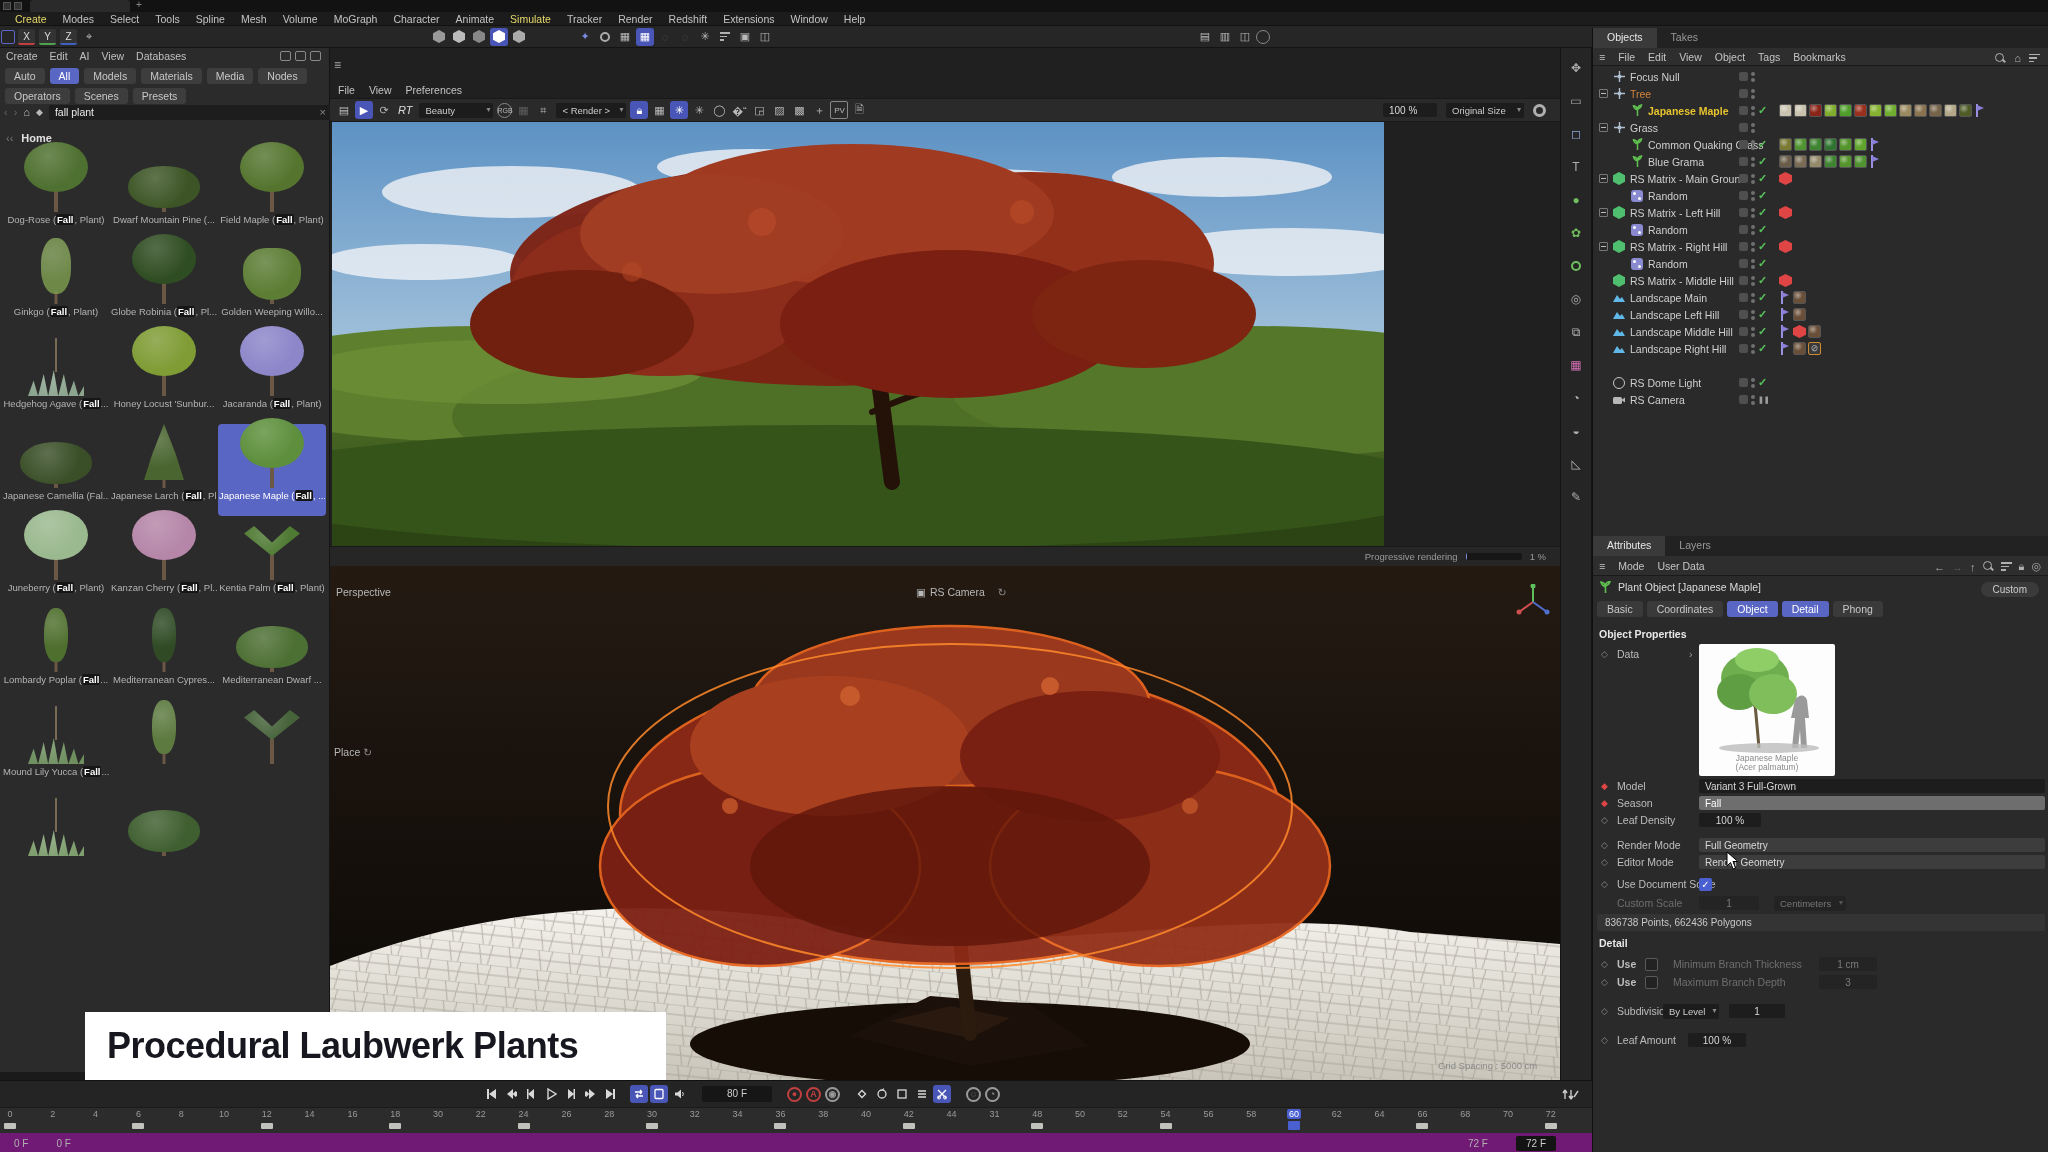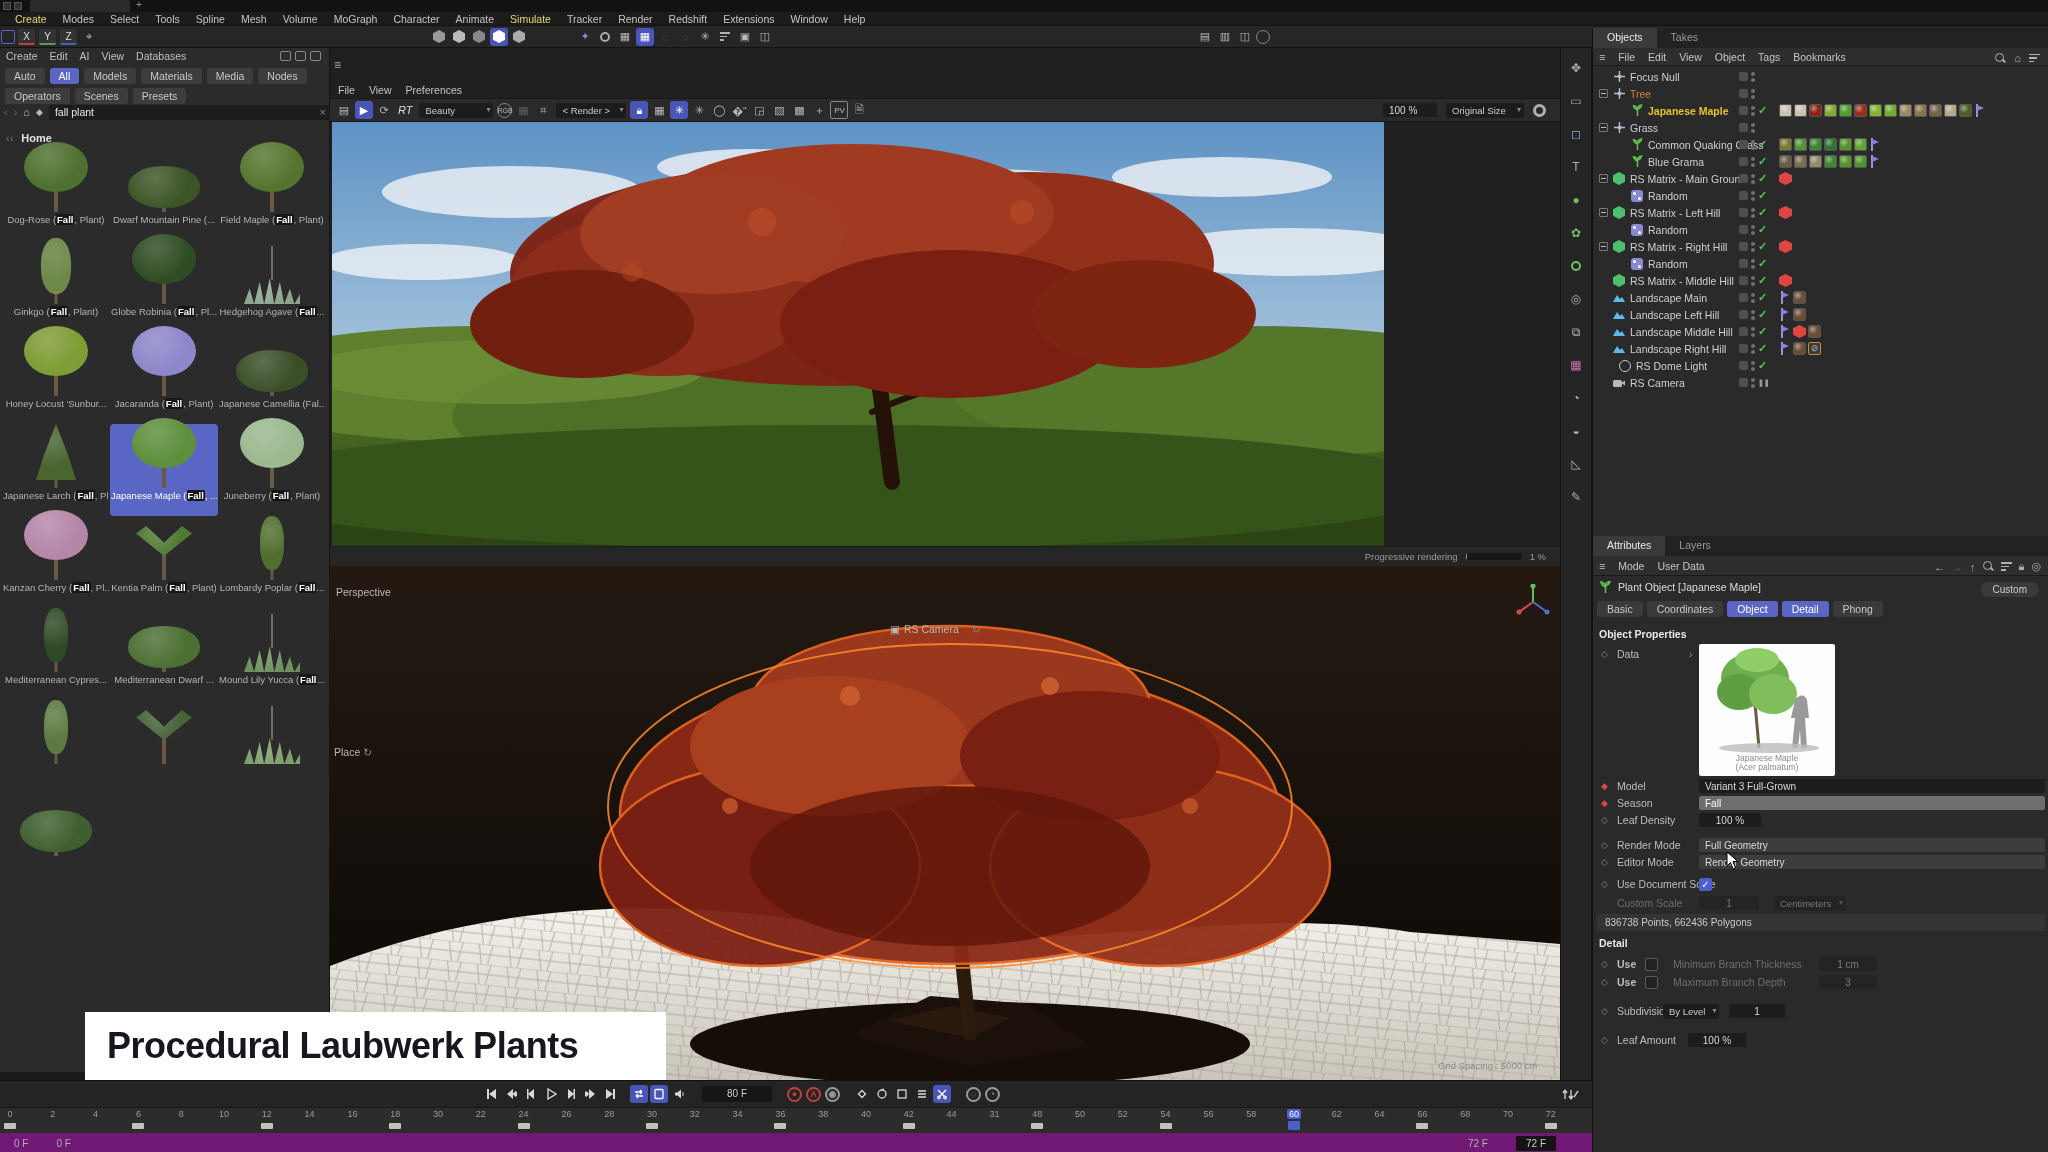--- a/index.html
+++ b/index.html
@@ -288,20 +288,27 @@
         </div>
         <div class="tile">
           <div class="thumb">
             <i class="trunk" style="width: 4px; height: 22px;"></i>
             <i class="canopy" style="bottom: 22px; width: 64px; height: 50px; transform: translateX(-50%); border-radius: 50%; background: radial-gradient(circle at 38% 28%, rgba(255, 255, 255, 0.18), rgba(0, 0, 0, 0) 60%), rgb(47, 77, 34);"></i>
           </div>
           <div class="tlabel">Globe Robinia (<b>Fall</b>, Pl...</div>
         </div>
         <div class="tile">
           <div class="thumb">
+            <i class="trunk" style="width: 4px; height: 10px;"></i>
+            <i class="canopy" style="bottom: 6px; width: 58px; height: 52px; transform: translateX(-50%); border-radius: 50% 50% 62% 62%; background: radial-gradient(circle at 38% 28%, rgba(255, 255, 255, 0.18), rgba(0, 0, 0, 0) 60%), rgb(93, 125, 53);"></i>
+          </div>
+          <div class="tlabel">Golden Weeping Willo...</div>
+        </div>
+        <div class="tile">
+          <div class="thumb">
             <i class="stalk" style="height: 34px;"></i>
             <i class="canopy" style="bottom: 2px; width: 56px; height: 26px; transform: translateX(-50%); clip-path: polygon(0px 100%, 10% 40%, 18% 100%, 28% 15%, 36% 100%, 46% 0px, 54% 100%, 64% 15%, 72% 100%, 82% 40%, 90% 100%, 100% 62%, 100% 100%); background: radial-gradient(circle at 38% 28%, rgba(255, 255, 255, 0.18), rgba(0, 0, 0, 0) 60%), rgb(140, 165, 143);"></i>
           </div>
           <div class="tlabel">Hedgehog Agave (<b>Fall</b>...</div>
         </div>
         <div class="tile">
           <div class="thumb">
             <i class="trunk" style="width: 4px; height: 22px;"></i>
             <i class="canopy" style="bottom: 22px; width: 64px; height: 50px; transform: translateX(-50%); border-radius: 50%; background: radial-gradient(circle at 38% 28%, rgba(255, 255, 255, 0.18), rgba(0, 0, 0, 0) 60%), rgb(127, 156, 53);"></i>
           </div>
@@ -545,21 +552,21 @@
       <ellipse cx="500" cy="180" rx="140" ry="70" fill="#a8401f"></ellipse>
       <ellipse cx="760" cy="190" rx="130" ry="65" fill="#7a2012"></ellipse>
       <ellipse cx="620" cy="300" rx="200" ry="80" fill="#5f150a" opacity="0.8"></ellipse>
       <circle cx="520" cy="130" r="10" fill="#c75a2d"></circle>
         <circle cx="720" cy="120" r="9" fill="#c75a2d"></circle>
       <circle cx="400" cy="240" r="8" fill="#b84e26"></circle>
         <circle cx="860" cy="240" r="8" fill="#b84e26"></circle>
       <ellipse cx="620" cy="240" rx="342" ry="162" fill="none" stroke="#ff8a2a" stroke-width="2" opacity="0.85"></ellipse>
     </svg>
     <span class="abs vplabel" style="left:6px;top:20px;">Perspective</span>
-    <span class="abs vplabel" style="left:560px;top:20px;margin-top:37px;">
+    <span class="abs vplabel" style="left:586px;top:20px;">
       <span style="margin-right:4px;">▣</span><span>RS Camera</span>
       <span style="margin-left:10px;color:#888;">↻</span>
     </span>
     <span class="abs vplabel" style="left:4px;top:180px;">
       <span>Place</span> <span style="color:#888;">↻</span>
     </span>
     <span class="abs" style="left:1108px;top:494px;color:#8a8a8a;font-size:9.5px;">Grid Spacing : 5000 cm</span>
     <svg class="abs" style="left:1185px;top:18px;" width="36" height="36" viewBox="0 0 36 36">
       <line x1="18" y1="18" x2="18" y2="2" stroke="#5fbf5f" stroke-width="2"></line>
         <circle cx="18" cy="2" r="2.5" fill="#5fbf5f"></circle>
@@ -963,21 +970,21 @@
               <i></i>
             </span>
             <span class="chk">✓</span>
           </span>
           <span class="omtags">
             <span class="flagtag"></span>
             <span class="mat" style="background: radial-gradient(circle at 35% 30%, rgba(255, 255, 255, 0.45), rgba(255, 255, 255, 0) 45%), rgb(106, 79, 56);"></span>
             <span class="offtag">⊘</span>
           </span>
         </div>
-        <div class="omrow" style="padding-left: 12px;">
+        <div class="omrow" style="padding-left: 6px; margin-top: 17px;">
           <span style="width: 13px; flex: 0 0 auto;"></span>
           <span class="oicon">
             <span style="width:12px;height:12px;display:inline-block;border:1.5px solid #c8c8c8;border-radius:50%;"></span>
           </span>
           <span class="nm">RS Dome Light</span>
           <span class="omcols">
             <span class="laychip"></span>
             <span class="dots">
               <i></i>
               <i></i>

